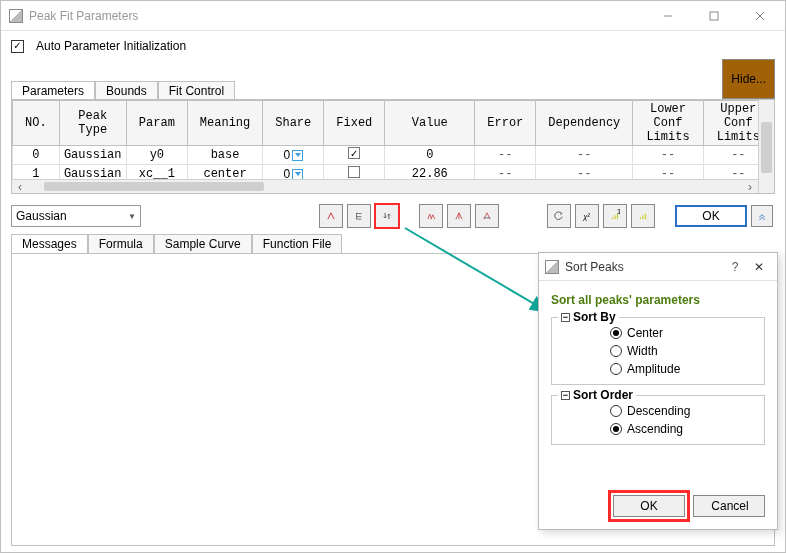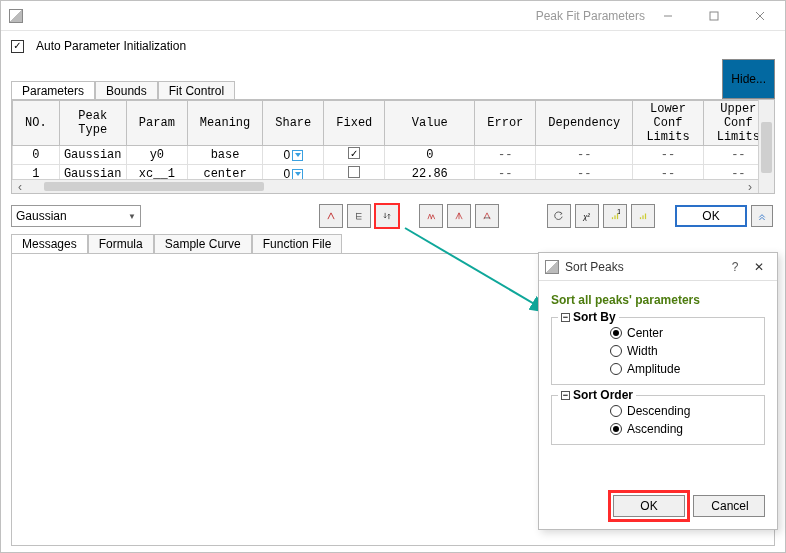--- a/index.html
+++ b/index.html
@@ -1,32 +1,32 @@
 <!DOCTYPE html>
 <html><head>
 <meta charset="utf-8">
 <style>
   * { box-sizing: border-box; font-family: "Segoe UI", Tahoma, sans-serif; font-size: 12px; }
   body { margin: 0; background: #fff; width: 786px; height: 553px; overflow: hidden; }
   .window { width: 786px; height: 553px; border: 1px solid #c0c0c0; display: flex; flex-direction: column; background: #fff; }
   .titlebar { height: 30px; display: flex; align-items: center; padding: 0 2px 0 8px; border-bottom: 1px solid #e5e5e5; color: #999; }
   .title-icon { width: 14px; height: 14px; border: 1px solid #888; background: linear-gradient(135deg,#fff 50%,#bbb 50%); margin-right: 6px; }
-  .title-text { flex: 1; text-align: right; }
+  .title-text { flex: 1; }
   .winbtns { display: flex; }
   .winbtn { width: 46px; height: 28px; display:flex; align-items:center; justify-content:center; color:#888; }
   .winbtn svg { width:10px; height:10px; }
   .body { padding: 6px 10px 6px 10px; flex:1; display:flex; flex-direction:column; }
   .checkrow { display:flex; align-items:center; gap:12px; margin: 2px 0 6px 0; }
   .chk { width:13px; height:13px; border:1px solid #333; display:inline-flex; align-items:center; justify-content:center; background:#fff; }
   .chk.checked::after { content:"✓"; font-size:10px; line-height:1; color:#000; }
   .toprow { display:flex; align-items:flex-end; }
   .subtabs { display:flex; margin-bottom:-1px; }
   .subtab { border:1px solid #c0c0c0; border-bottom:1px solid #c0c0c0; background:#f7f7f7; padding:2px 10px; position:relative; top:1px; }
   .subtab.active { background:#fff; border-bottom-color:#fff; }
-  .hidebtn { margin-left:auto; border:1px solid #8a8a8a; background:#0369a1; padding:12px 8px; }
+  .hidebtn { margin-left:auto; border:1px solid #8a8a8a; background:#a16207; padding:12px 8px; }
   .gridwrap { border:1px solid #c0c0c0; height: 95px; overflow:hidden; position:relative; }
   .gridtable { border-collapse:collapse; width:100%; font-family:"Courier New",monospace; }
   .gridtable th { background:#f5f5f5; border:1px solid #c0c0c0; font-weight:400; padding:1px 12px; font-family:"Courier New",monospace; }
   .gridtable td { border:1px solid #e0e0e0; padding:1px 4px; text-align:center; font-family:"Courier New",monospace; }
   .sharecell { display:flex; align-items:center; justify-content:center; gap:2px; }
   .sharedd { width:11px; height:11px; border:1px solid #3aa0e0; display:inline-flex; align-items:center; justify-content:center; }
   .sharedd::after { content:""; border-left:3px solid transparent; border-right:3px solid transparent; border-top:4px solid #3aa0e0; }
   .cbox { width:12px; height:12px; border:1px solid #777; display:inline-block; background:#fff; }
   .cbox.checked::after { content:"✓"; font-size:10px; position:relative; top:-2px; }
   .hscroll { position:absolute; bottom:0; left:0; right:16px; height:14px; background:#f0f0f0; border-top:1px solid #d0d0d0; display:flex; }

